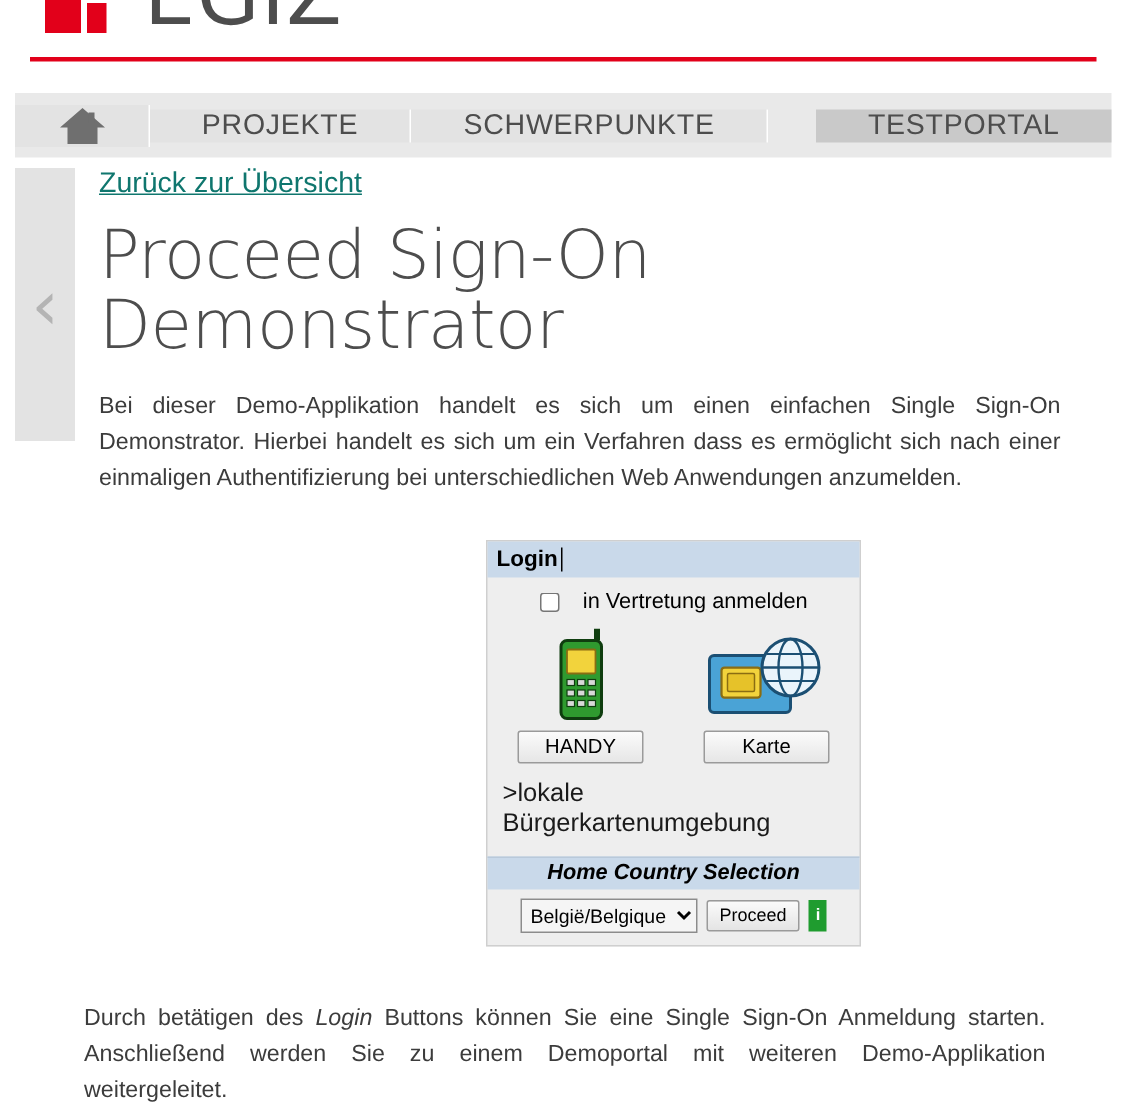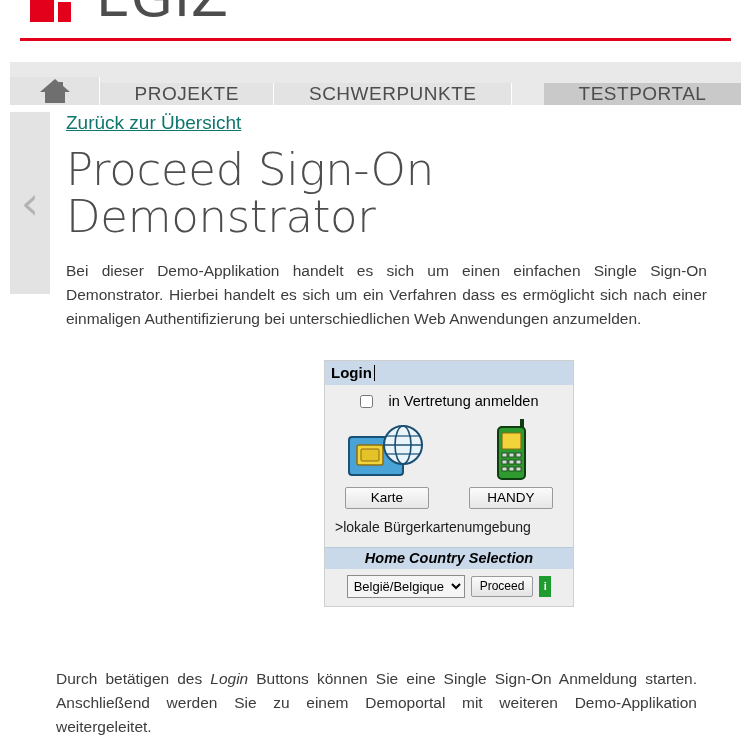--- a/index.html
+++ b/index.html
@@ -56,21 +56,21 @@
   }
 
   
   .navbar {
     position: absolute;
     left: 10px;
     top: 62px;
     width: 731px;
     height: 43px;
     display: flex;
-    align-items: flex-end;
+    align-items: center;
     background: #e9e9e9;
   }
   .nav-home {
     width: 89px;
     background: #e3e3e3;
     display: flex;
     align-items: center;
     justify-content: center;
     border-right: 1px solid #ffffff;
   }
@@ -223,21 +223,21 @@
     text-align: center;
     padding: 2px 10px 3px 10px;
     font-size: 13.5px;
     background: linear-gradient(#fbfbfb, #e6e6e6);
     border: 1px solid #9a9a9a;
     border-radius: 2px;
     color: #000;
   }
   .localbku {
     padding: 10px 0 8px 2px;
-    font-size: 14px;
+    font-size: 17px;
     color: #1a1a1a;
     text-align: left;
   }
   .hcs-header {
     background: #c9d9ea;
     text-align: center;
     font-weight: bold;
     font-size: 14.5px;
     padding: 2px 0 3px 0;
     border-top: 1px solid #b9c9da;
@@ -327,55 +327,55 @@
     <span class="caret"></span>
   </div>
 
   <div class="login-body">
     <div class="vertretung-row">
       <input type="checkbox" style="">
       <label>in Vertretung anmelden</label>
     </div>
 
     <div class="method-row">
-      <div class="method">
-        <div class="art">
-          <svg width="78" height="58" viewBox="0 0 78 58" aria-hidden="true">
-            <rect x="1" y="14" width="54" height="38" rx="3" fill="#4aa3d6" stroke="#1b4f73" stroke-width="2"></rect>
-            <rect x="9" y="22" width="26" height="20" rx="2" fill="#f2d33c" stroke="#8a6d12" stroke-width="1.5"></rect>
-            <rect x="13" y="26" width="18" height="12" rx="1" fill="#e6c229" stroke="#8a6d12" stroke-width="1"></rect>
-            <circle cx="55" cy="22" r="19" fill="#eaf4fb" stroke="#1b4f73" stroke-width="2"></circle>
-            <ellipse cx="55" cy="22" rx="8" ry="19" fill="none" stroke="#1b4f73" stroke-width="1.6"></ellipse>
-            <line x1="36" y1="22" x2="74" y2="22" stroke="#1b4f73" stroke-width="1.6"></line>
-            <line x1="39" y1="13" x2="71" y2="13" stroke="#1b4f73" stroke-width="1.2"></line>
-            <line x1="39" y1="31" x2="71" y2="31" stroke="#1b4f73" stroke-width="1.2"></line>
-          </svg>
-        </div>
-        <div class="btn">Karte</div>
-      </div>
-
       <div class="method">
         <div class="art">
           <svg width="46" height="62" viewBox="0 0 46 62" aria-hidden="true">
             <rect x="10" y="8" width="27" height="52" rx="4" fill="#2f9a2f" stroke="#0f3d0f" stroke-width="2"></rect>
             <rect x="14" y="14" width="19" height="16" rx="1" fill="#f2d33c" stroke="#8a6d12" stroke-width="1.2"></rect>
             <rect x="14" y="34" width="5" height="4" fill="#d9d9d9" stroke="#0f3d0f" stroke-width="0.8"></rect>
             <rect x="21" y="34" width="5" height="4" fill="#d9d9d9" stroke="#0f3d0f" stroke-width="0.8"></rect>
             <rect x="28" y="34" width="5" height="4" fill="#d9d9d9" stroke="#0f3d0f" stroke-width="0.8"></rect>
             <rect x="14" y="41" width="5" height="4" fill="#d9d9d9" stroke="#0f3d0f" stroke-width="0.8"></rect>
             <rect x="21" y="41" width="5" height="4" fill="#d9d9d9" stroke="#0f3d0f" stroke-width="0.8"></rect>
             <rect x="28" y="41" width="5" height="4" fill="#d9d9d9" stroke="#0f3d0f" stroke-width="0.8"></rect>
             <rect x="14" y="48" width="5" height="4" fill="#d9d9d9" stroke="#0f3d0f" stroke-width="0.8"></rect>
             <rect x="21" y="48" width="5" height="4" fill="#d9d9d9" stroke="#0f3d0f" stroke-width="0.8"></rect>
             <rect x="28" y="48" width="5" height="4" fill="#d9d9d9" stroke="#0f3d0f" stroke-width="0.8"></rect>
             <path d="M33 8 L33 1 L35 1 L35 8" fill="none" stroke="#0f3d0f" stroke-width="2"></path>
           </svg>
         </div>
         <div class="btn">HANDY</div>
       </div>
+
+      <div class="method">
+        <div class="art">
+          <svg width="78" height="58" viewBox="0 0 78 58" aria-hidden="true">
+            <rect x="1" y="14" width="54" height="38" rx="3" fill="#4aa3d6" stroke="#1b4f73" stroke-width="2"></rect>
+            <rect x="9" y="22" width="26" height="20" rx="2" fill="#f2d33c" stroke="#8a6d12" stroke-width="1.5"></rect>
+            <rect x="13" y="26" width="18" height="12" rx="1" fill="#e6c229" stroke="#8a6d12" stroke-width="1"></rect>
+            <circle cx="55" cy="22" r="19" fill="#eaf4fb" stroke="#1b4f73" stroke-width="2"></circle>
+            <ellipse cx="55" cy="22" rx="8" ry="19" fill="none" stroke="#1b4f73" stroke-width="1.6"></ellipse>
+            <line x1="36" y1="22" x2="74" y2="22" stroke="#1b4f73" stroke-width="1.6"></line>
+            <line x1="39" y1="13" x2="71" y2="13" stroke="#1b4f73" stroke-width="1.2"></line>
+            <line x1="39" y1="31" x2="71" y2="31" stroke="#1b4f73" stroke-width="1.2"></line>
+          </svg>
+        </div>
+        <div class="btn">Karte</div>
+      </div>
     </div>
 
     <div class="localbku">&gt;lokale Bürgerkartenumgebung</div>
   </div>
 
   <div class="hcs-header">Home Country Selection</div>
   <div class="hcs-body">
     <select class="country">
       <option>België/Belgique</option>
     </select>

